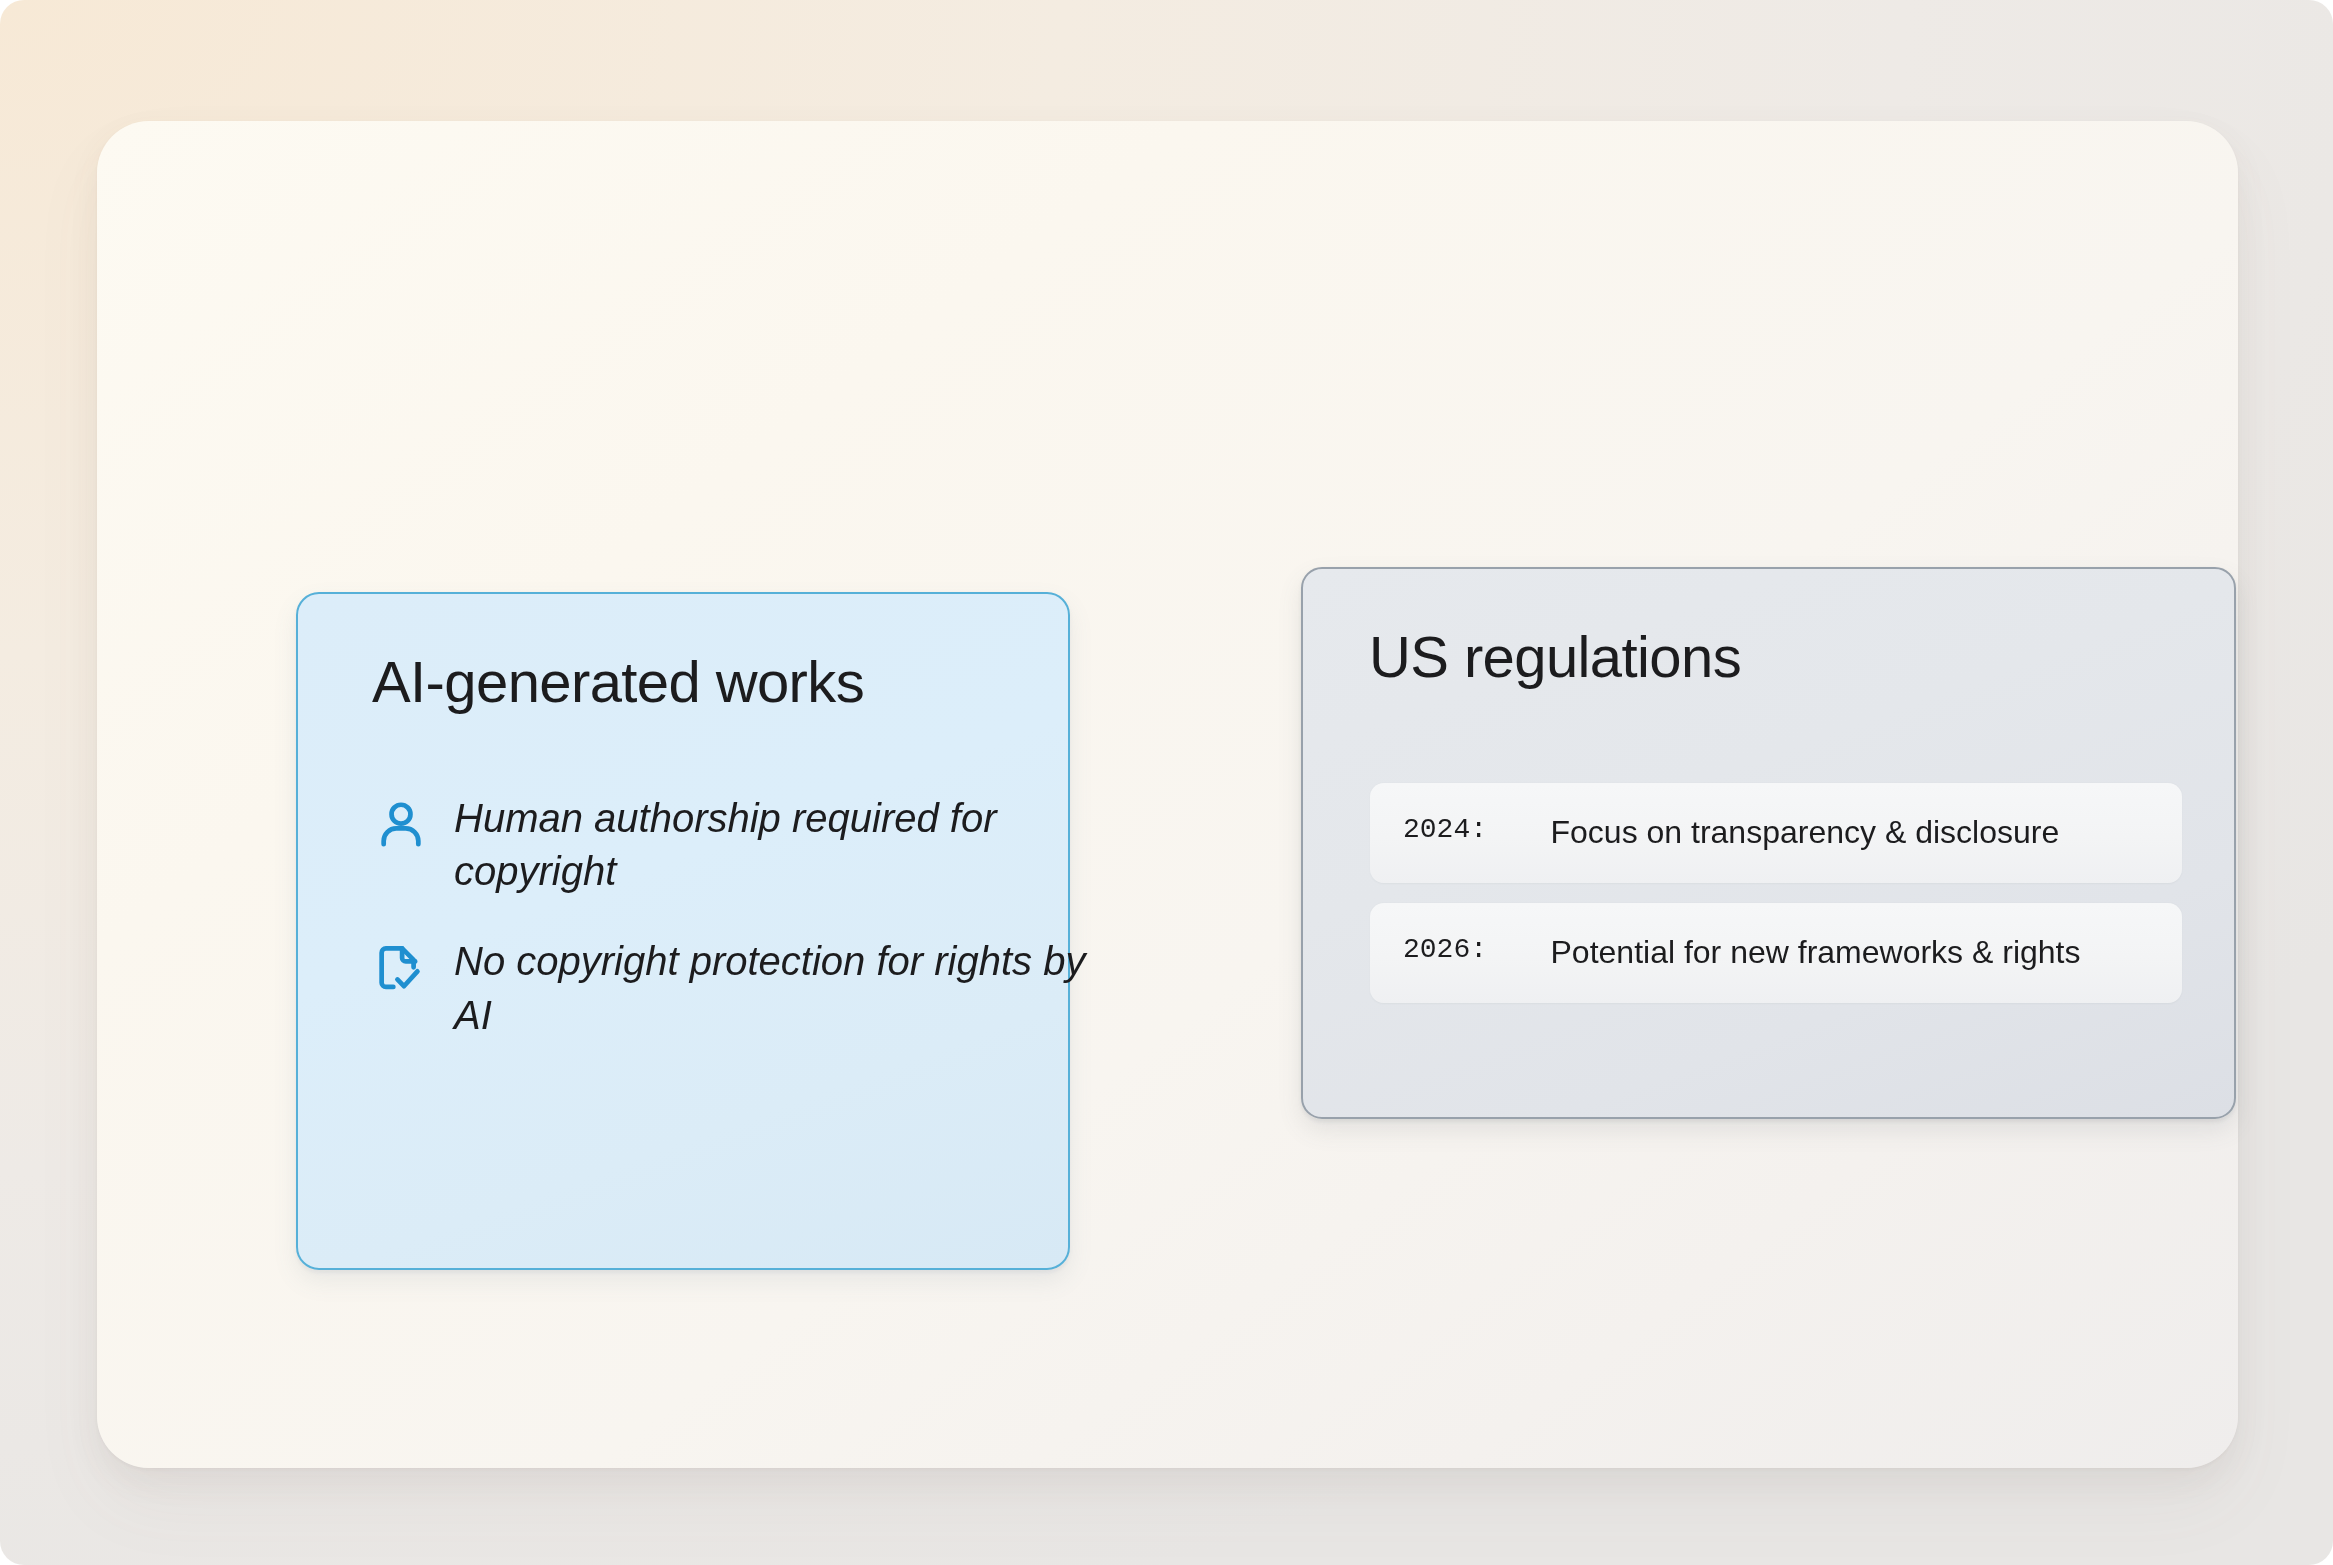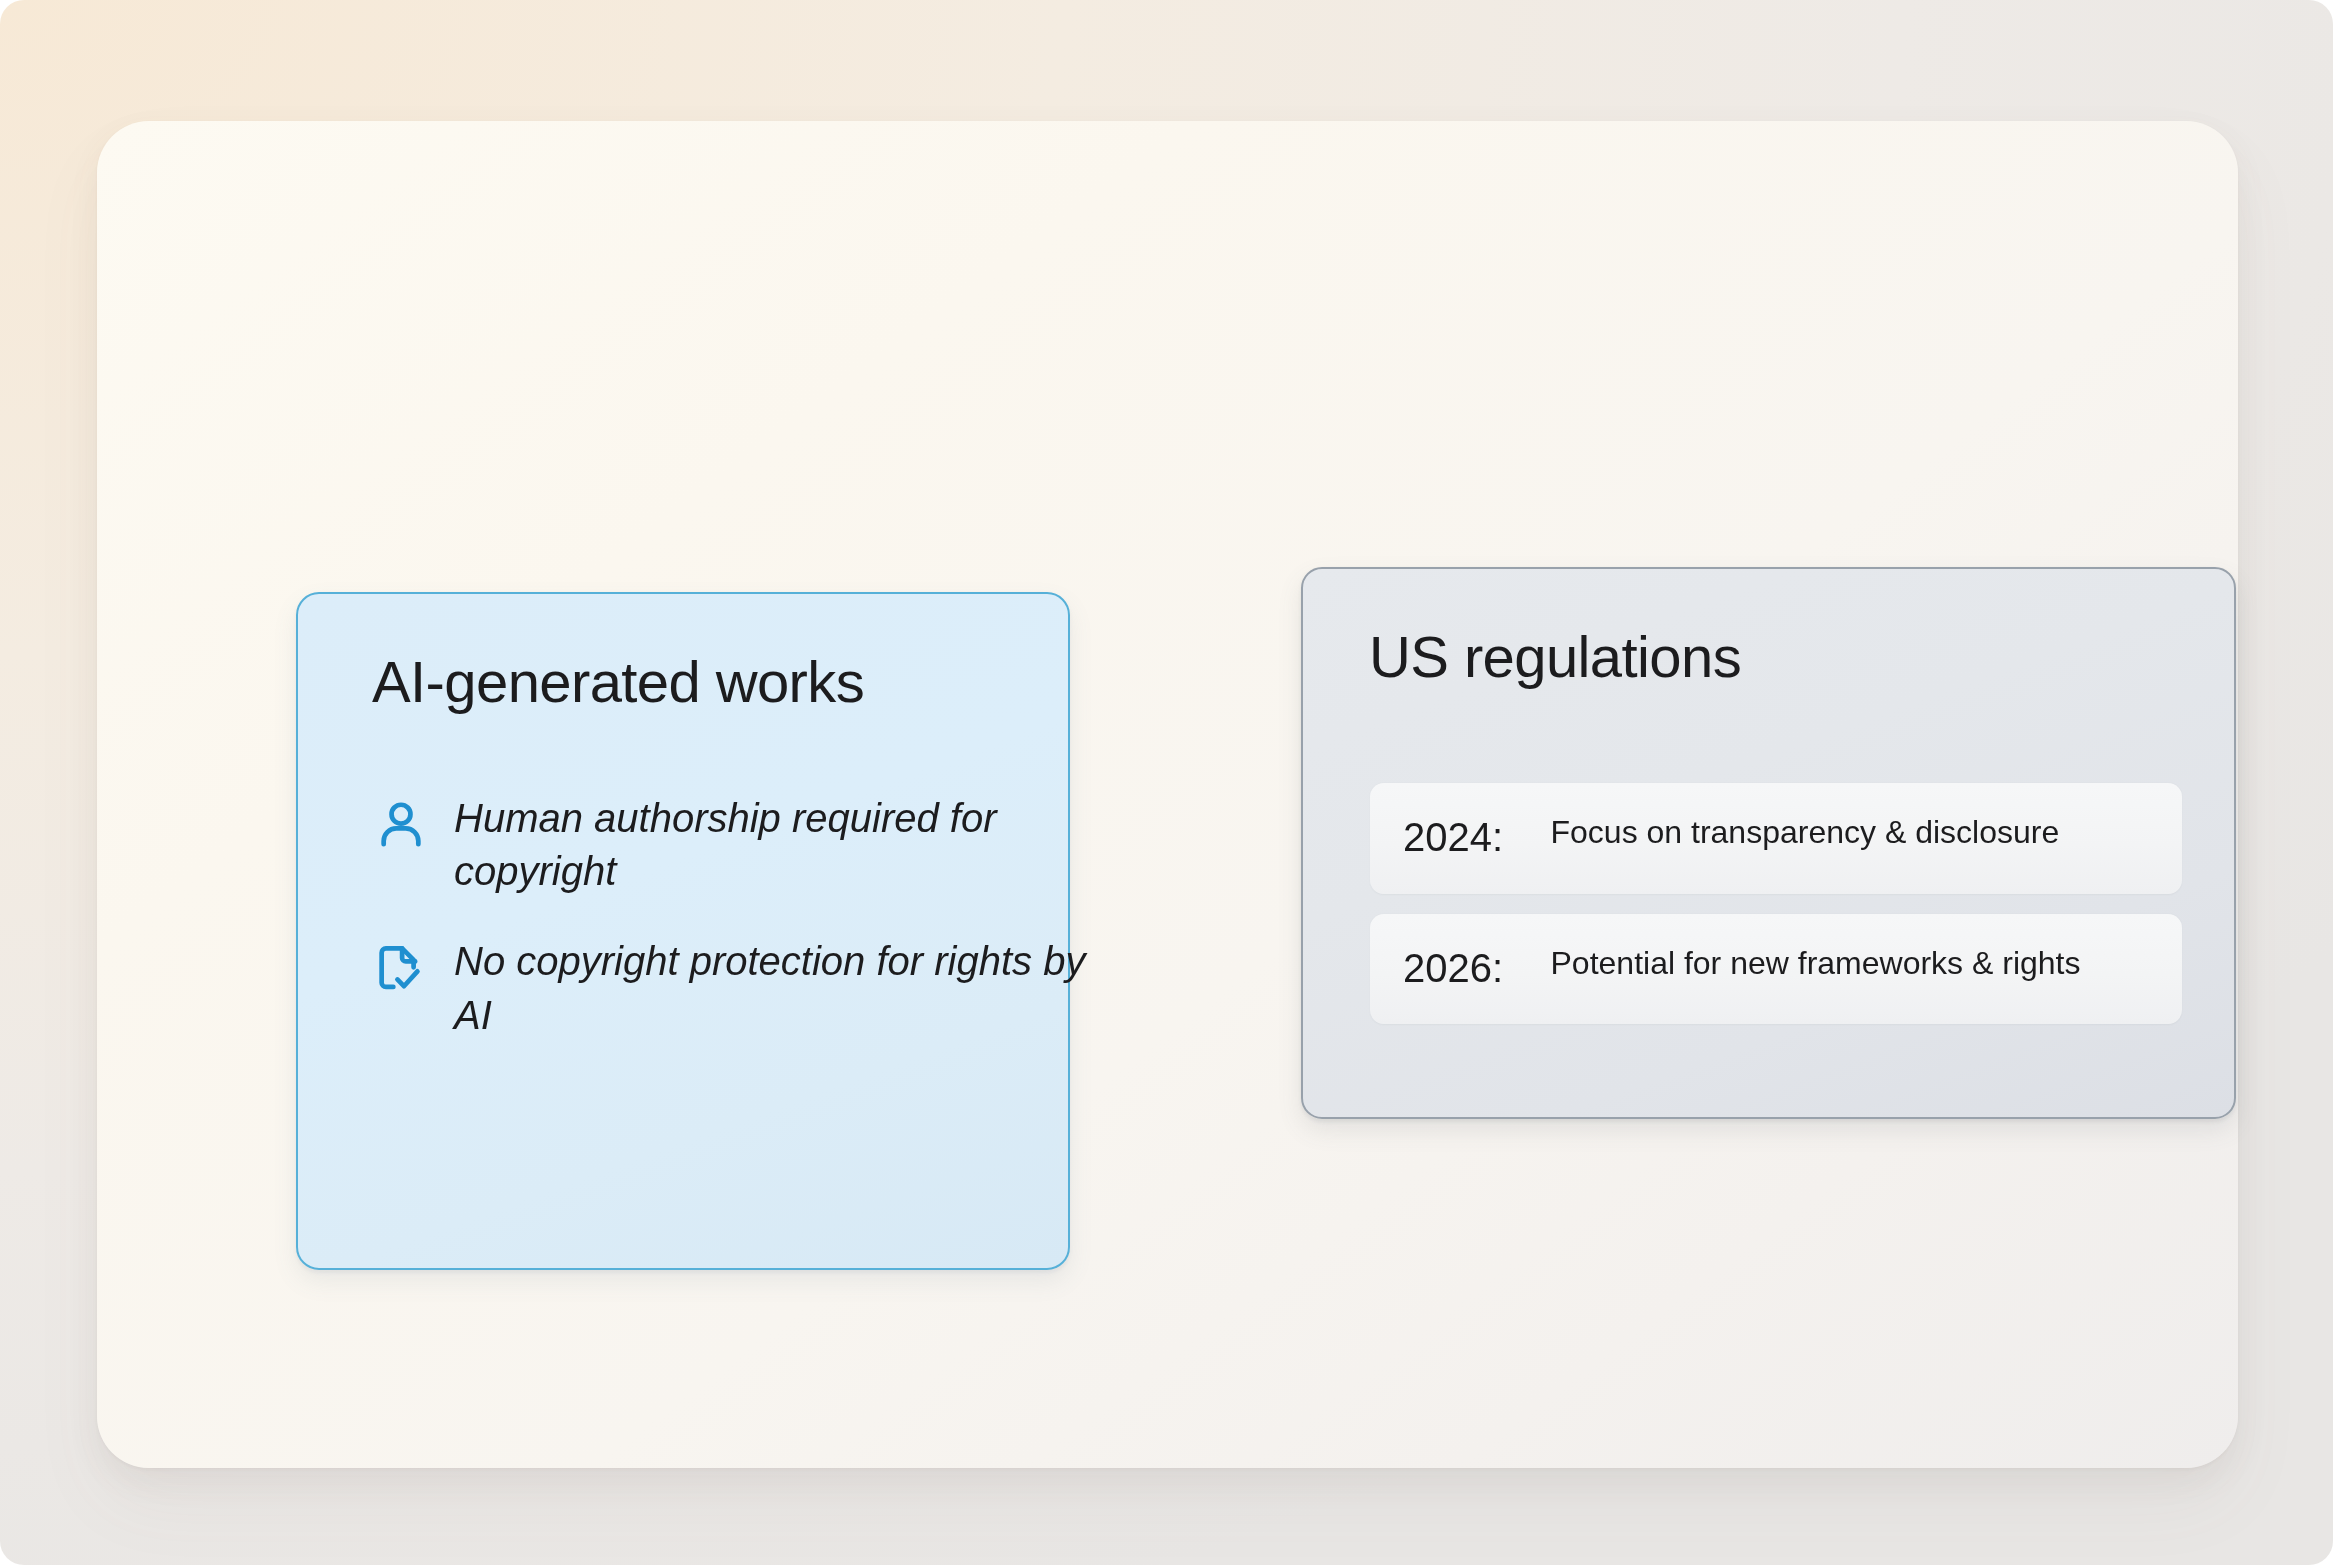--- a/index.html
+++ b/index.html
@@ -135,24 +135,25 @@
     border-radius: 14px;
     background: linear-gradient(180deg, #f6f7f8 0%, #f3f4f5 55%, #eff0f2 100%);
     margin-bottom: 20px;
     box-shadow: 0 0.9px 1.8px rgba(90,95,110,0.06);
   }
   .reg-row:last-child { margin-bottom: 0; }
 
   .reg-year {
     flex: 0 0 auto;
     width: 129px;
-    font-size: 40px;
+    font-size: 28px;
     line-height: 1.33;
     color: #1c1c1e;
     white-space: nowrap;
+    font-family: Liberation Mono, monospace;
   }
   .reg-desc {
     flex: 1 1 auto;
     font-size: 32px;
     line-height: 1.33;
     color: #1c1c1e;
     padding-left: 18.5px;
   }
 </style>
 </head>

